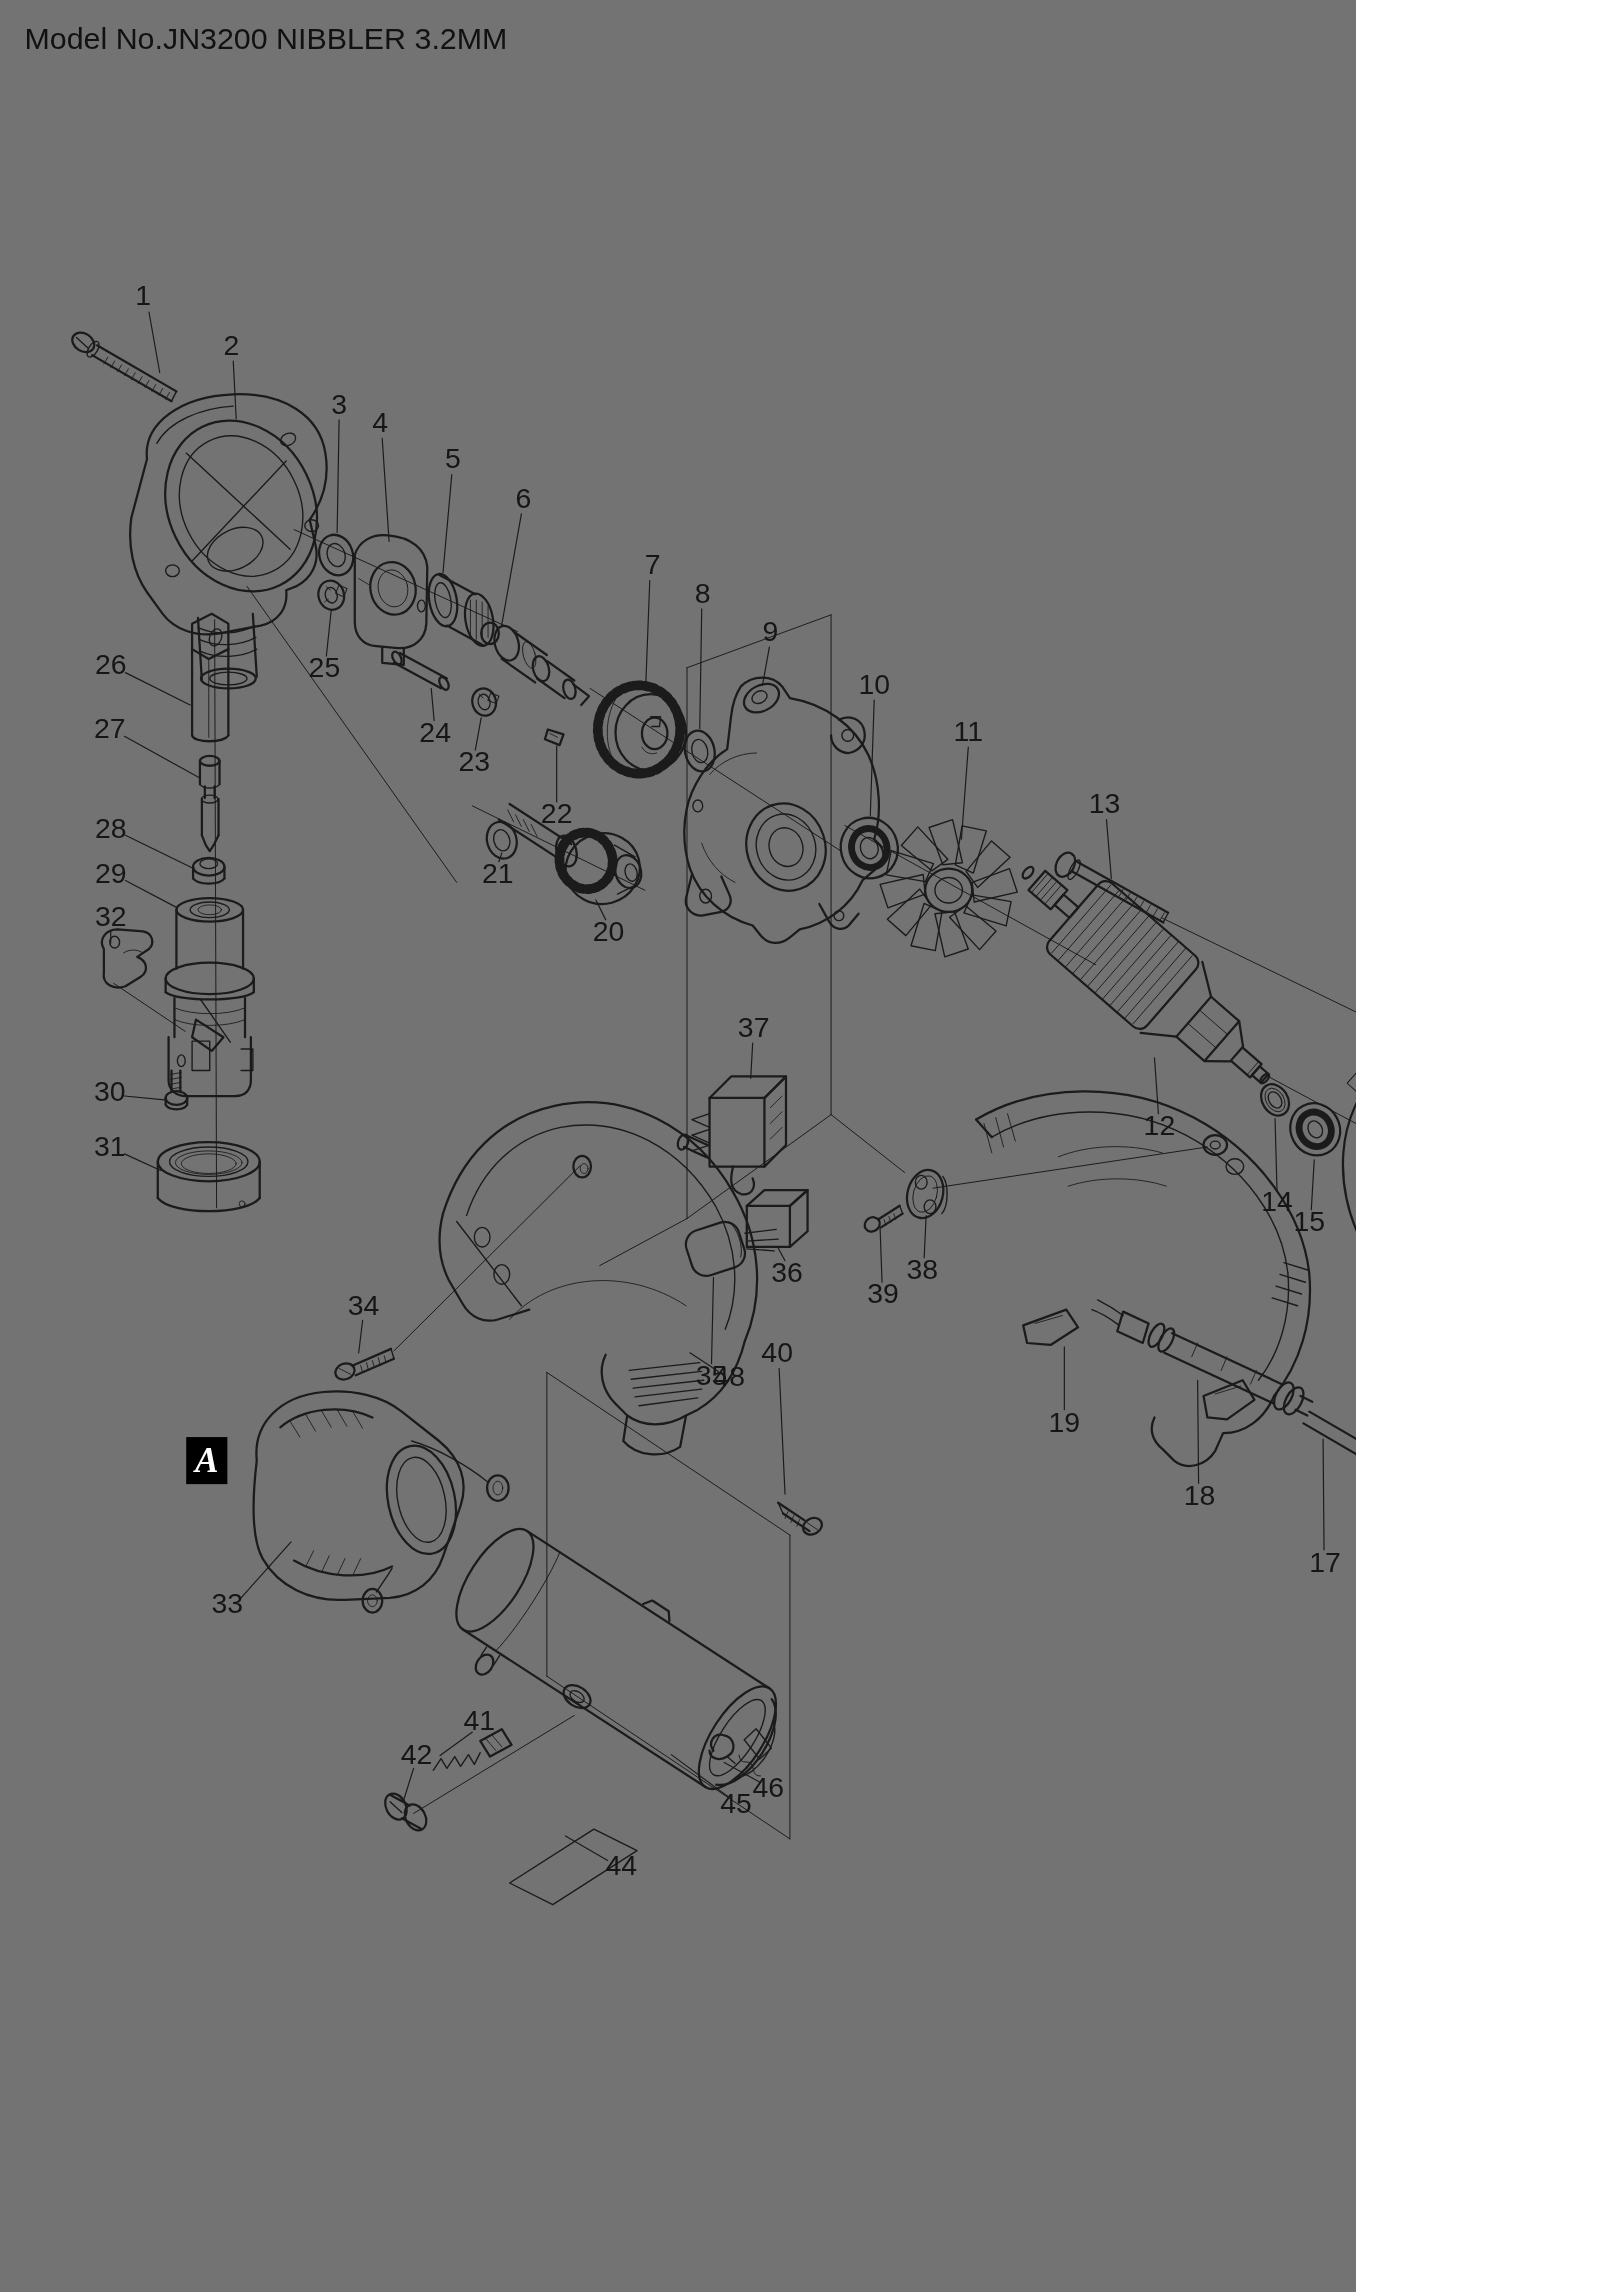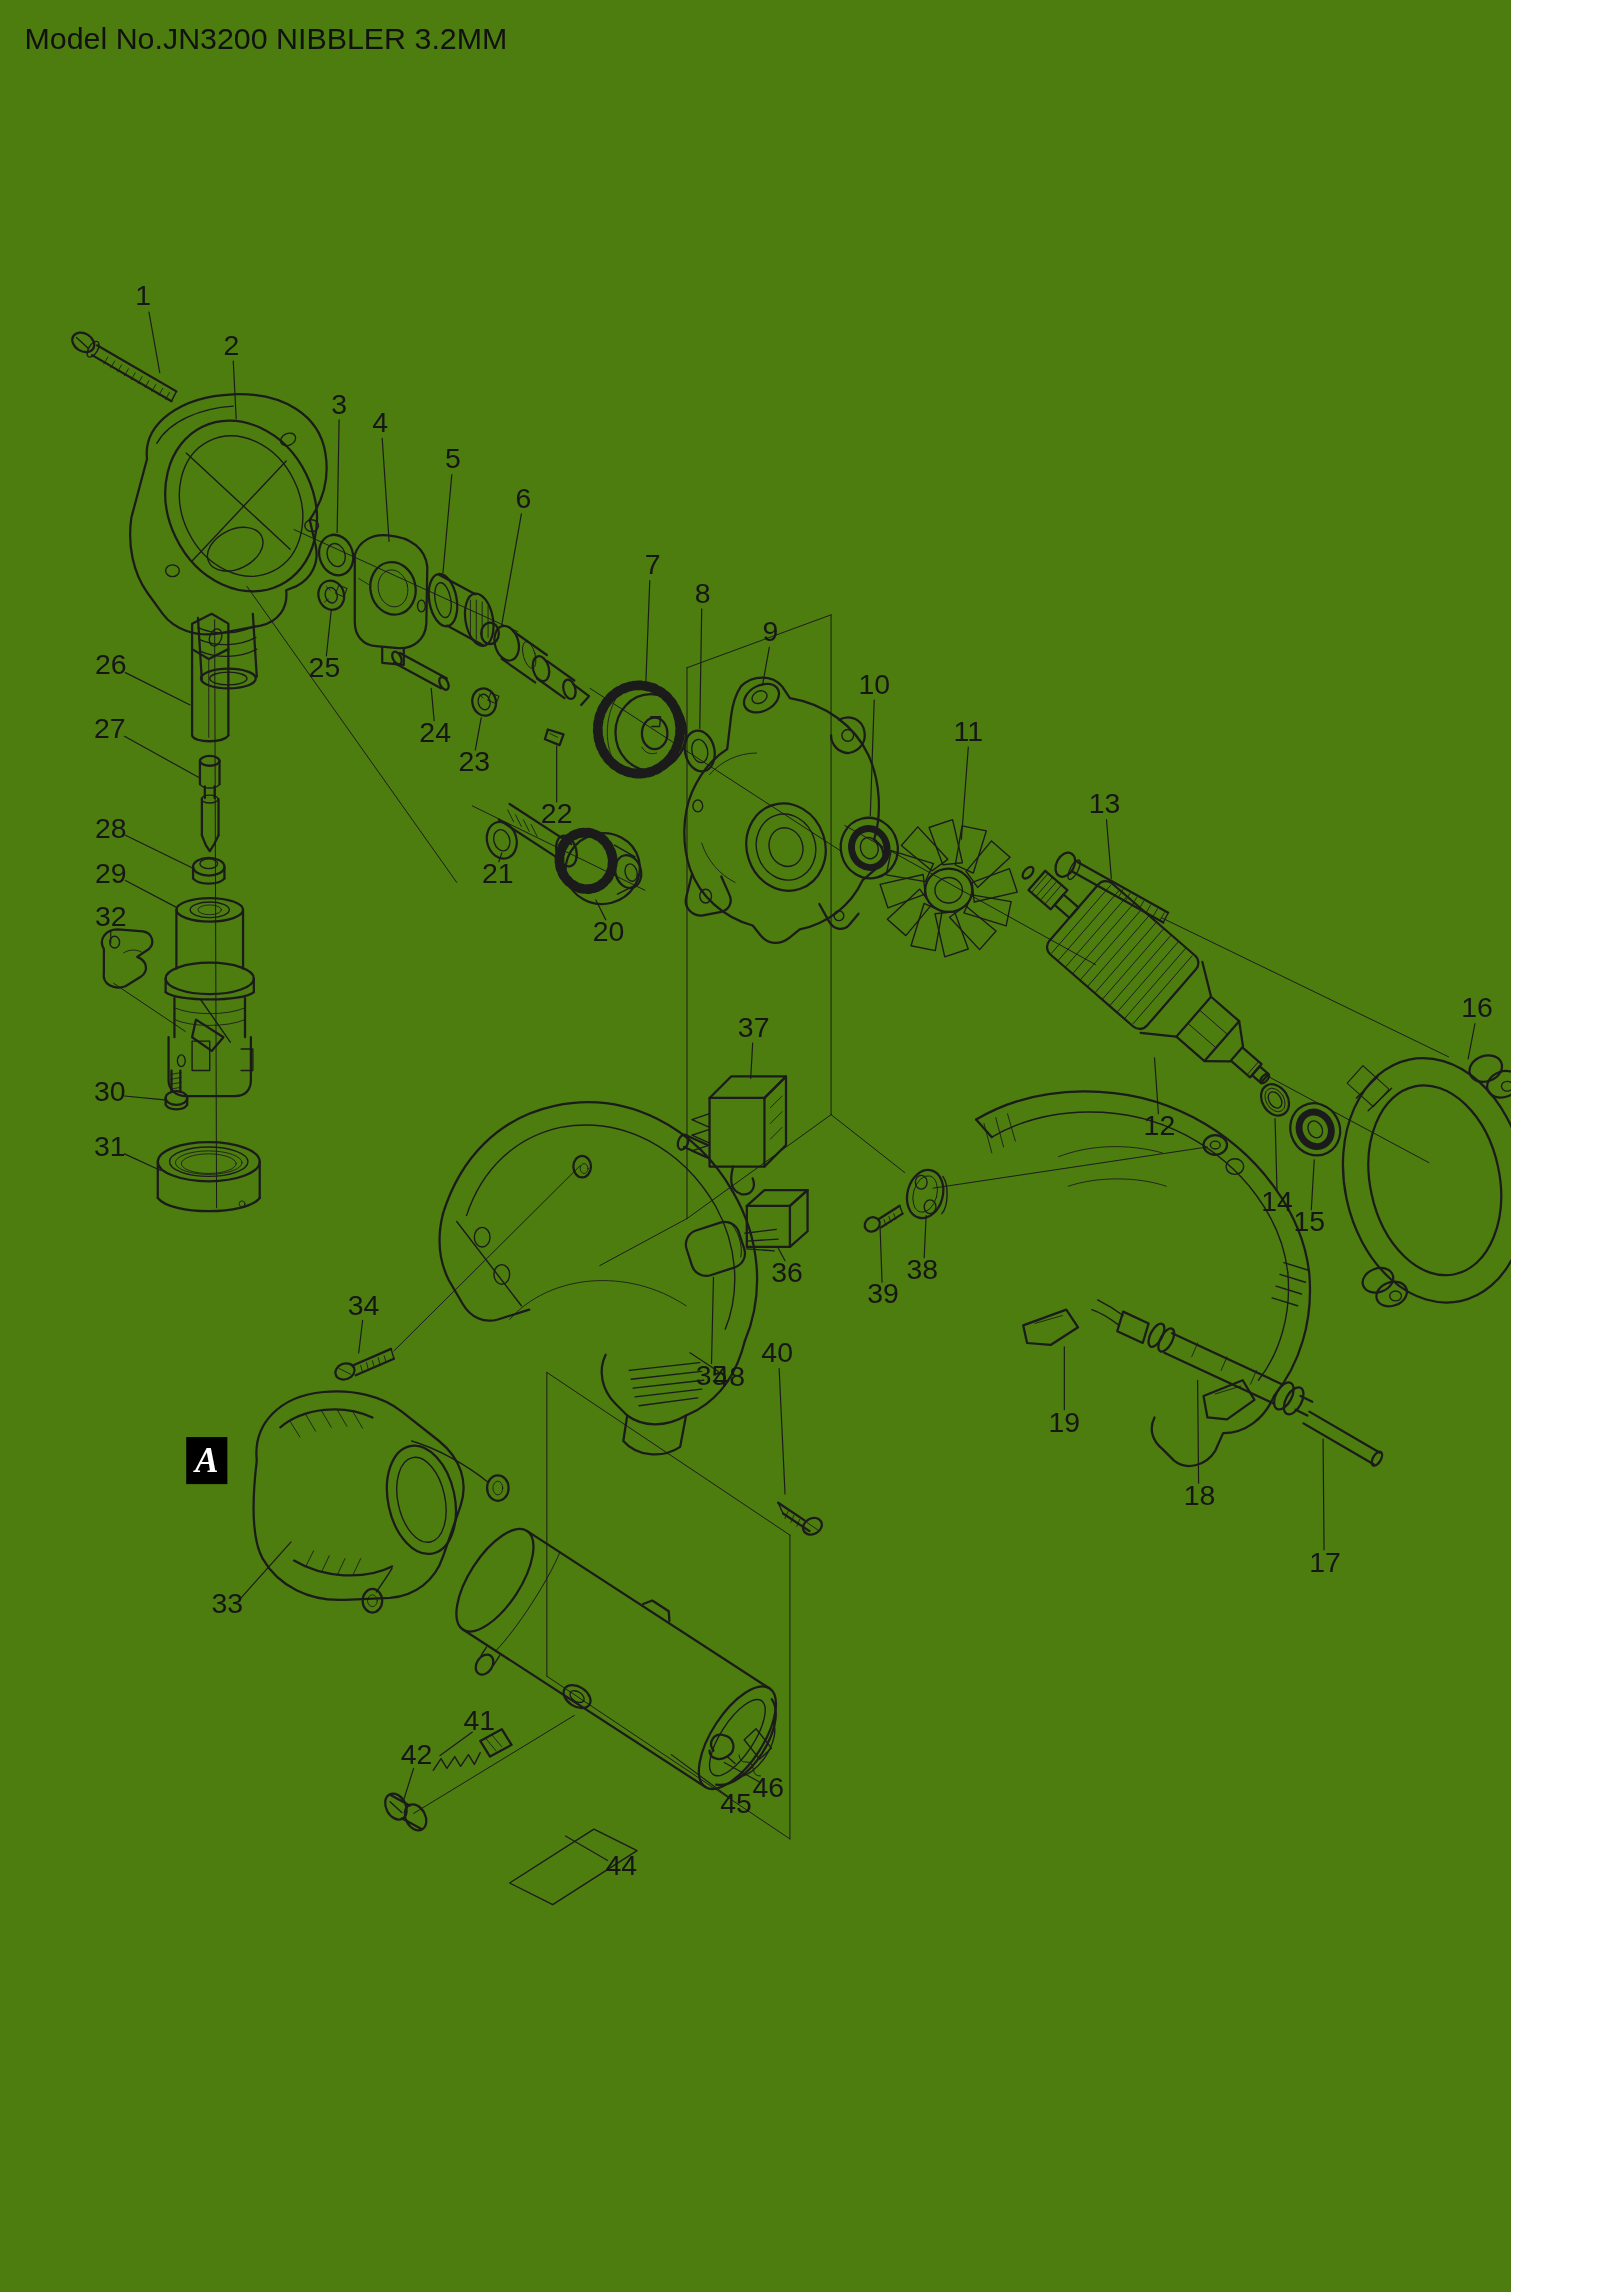--- a/index.html
+++ b/index.html
@@ -1,16 +1,16 @@
 <!DOCTYPE html>
 <html><head>
 <meta charset="utf-8">
 <style>
   html,body{margin:0;padding:0;background:#fff;}
-  .page{position:relative;width:1511px;height:2293px;background:#4d7c0f;overflow:hidden;
+  .page{position:relative;width:1356px;height:2293px;background:#737373;overflow:hidden;
         font-family:"Liberation Sans",sans-serif;}
   svg{position:absolute;left:0;top:0;}
   svg *{vector-effect:none;}
   .art path,.art ellipse,.art line,.art rect,.art polygon,.art polyline,.art use{
       stroke:#1b1b1b;fill:none;stroke-linecap:round;stroke-linejoin:round;}
   .o{stroke-width:2.3px;}
   .m{stroke-width:1.4px;}
   .f{stroke-width:0.9px;}
   .ref{stroke-width:1px;}
   .ld{stroke-width:1.2px;}

